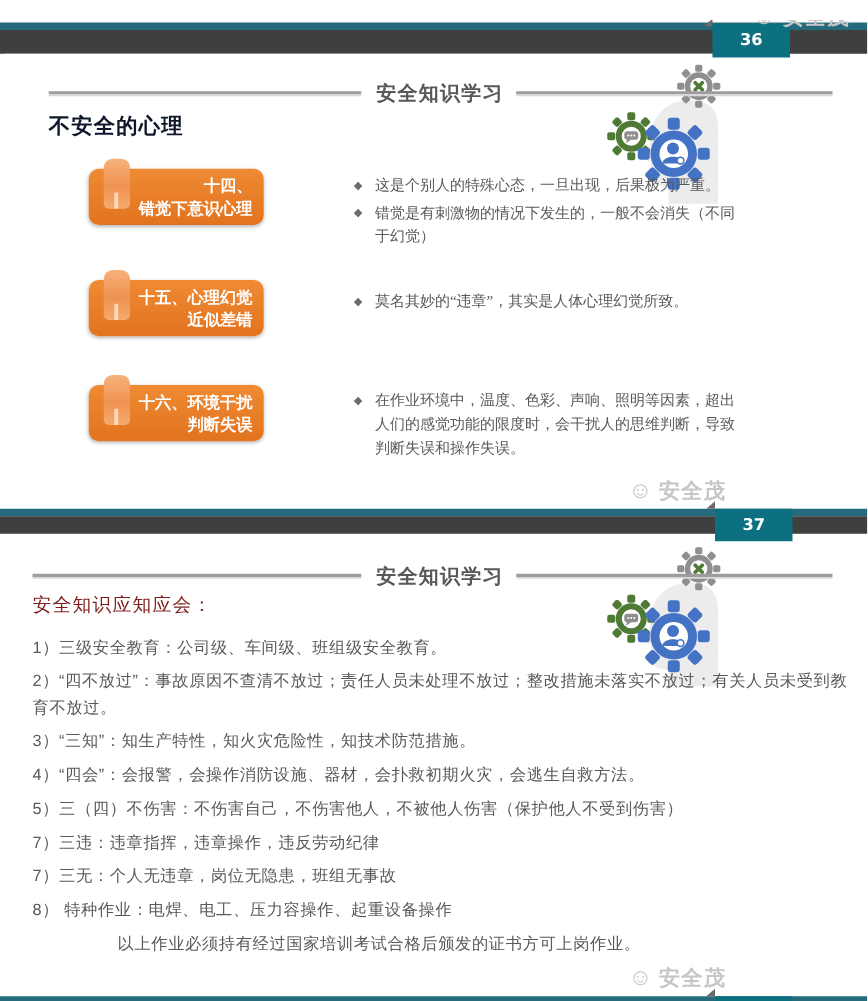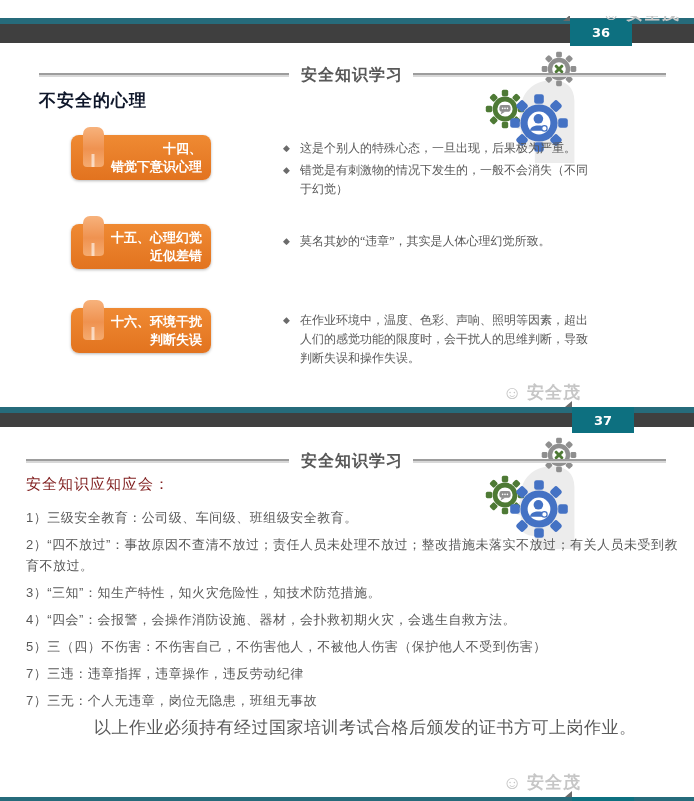--- a/index.html
+++ b/index.html
@@ -105,21 +105,21 @@
   .row-1 { top:181px; } .row-1 .bullets { top:8px; }
   .row-2 { top:265px; } .row-2 .bullets { top:3px; }
 
   .watermark-s1 { right:12px; top:338px; }
   .watermark-s2 { right:12px; top:330px; }
 
   
   .lead { position:absolute; left:22px; top:34px; font-size:15px; color:#7f1d1d; letter-spacing:1px; }
   .kn-list { position:absolute; left:22px; top:66px; width:652px; }
   .kn-item { font-size:13px; line-height:21px; color:#595959; margin-bottom:6px; letter-spacing:.5px; }
-  .kn-note { font-size:17px; line-height:21px; color:#595959; margin:2px 0 0 68px; letter-spacing:.5px; }
+  .kn-note { font-size:13px; line-height:21px; color:#595959; margin:2px 0 0 68px; letter-spacing:.5px; }
 </style>
 </head>
 <body>
 
 <div class="screen">
 
   <div class="watermark watermark-top-cut">
     <span class="smiley">☺</span>
     <span>安全茂</span>
   </div>
@@ -339,20 +339,21 @@
     <div class="lead">安全知识应知应会：</div>
 
     <div class="kn-list">
       <div class="kn-item">1）三级安全教育：公司级、车间级、班组级安全教育。</div>
       <div class="kn-item">2）“四不放过”：事故原因不查清不放过；责任人员未处理不放过；整改措施未落实不放过；有关人员未受到教育不放过。</div>
       <div class="kn-item">3）“三知”：知生产特性，知火灾危险性，知技术防范措施。</div>
       <div class="kn-item">4）“四会”：会报警，会操作消防设施、器材，会扑救初期火灾，会逃生自救方法。</div>
       <div class="kn-item">5）三（四）不伤害：不伤害自己，不伤害他人，不被他人伤害（保护他人不受到伤害）</div>
       <div class="kn-item">7）三违：违章指挥，违章操作，违反劳动纪律</div>
       <div class="kn-item">7）三无：个人无违章，岗位无隐患，班组无事故</div>
+      <div class="kn-item">8） 特种作业：电焊、电工、压力容操作、起重设备操作</div>
       <div class="kn-note">以上作业必须持有经过国家培训考试合格后颁发的证书方可上岗作业。</div>
     </div>
 
     <div class="watermark watermark-s2">
       <span class="smiley">☺</span>
       <span>安全茂</span>
     </div>
   </section>
 
   <div class="bar bar-bottom">

